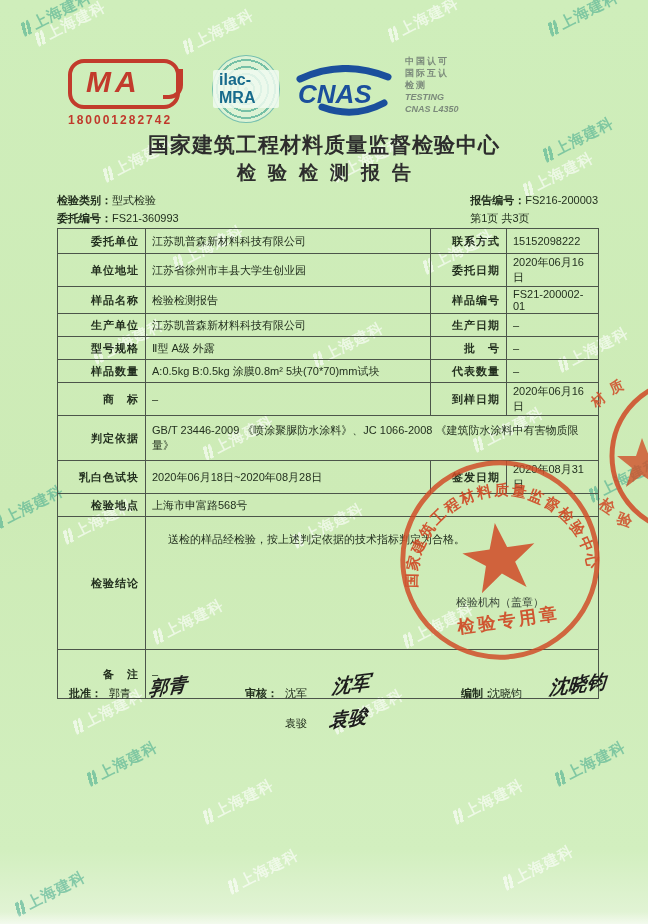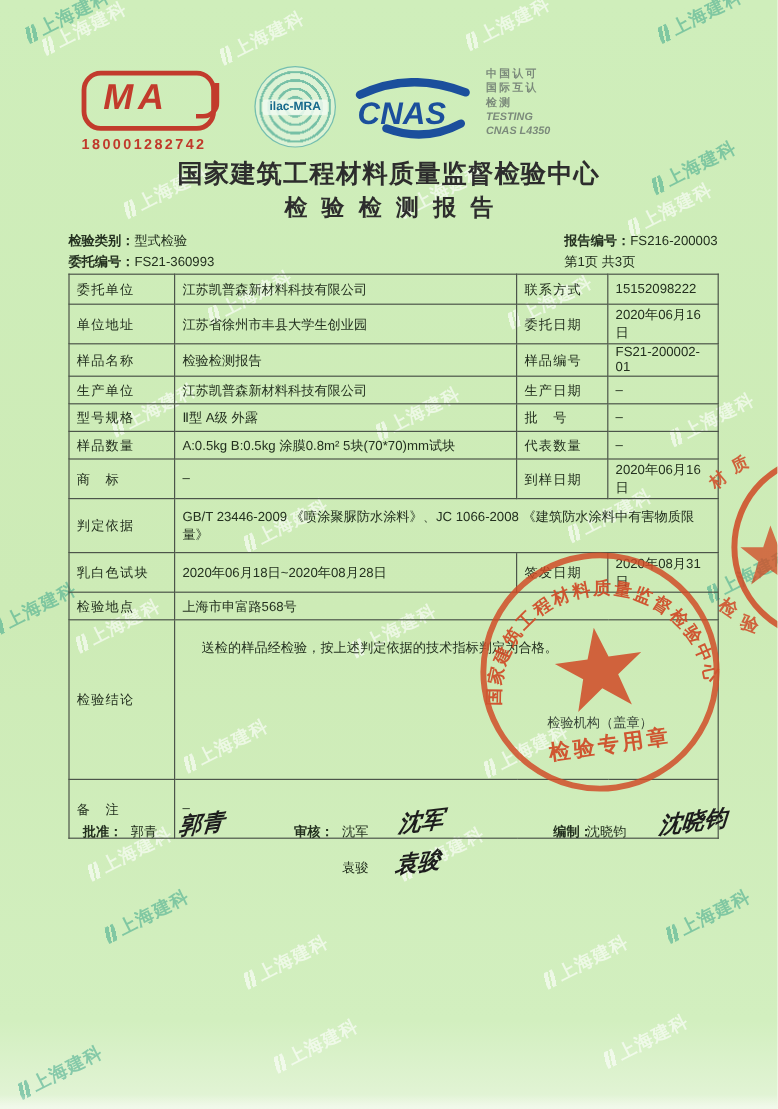--- a/index.html
+++ b/index.html
@@ -20,42 +20,42 @@
   
   .logos{position:absolute;left:60px;top:55px;width:530px;height:80px;}
   .cma{position:absolute;left:8px;top:4px;width:118px;}
   .cma-box{width:104px;height:42px;border:4px solid #c23b2c;border-radius:16px;position:relative;color:#c23b2c;}
   .cma-box .ma{position:absolute;left:14px;top:2px;font-size:30px;font-weight:bold;letter-spacing:4px;font-style:italic;}
   .cma-box .hook{position:absolute;right:-7px;top:6px;width:16px;height:26px;border:4px solid #c23b2c;border-left:none;border-top:none;border-radius:0 0 14px 0;background:transparent;}
   .cma-num{margin-top:4px;color:#c0392b;font-weight:bold;font-size:12px;letter-spacing:2px;}
   .ilac{position:absolute;left:152px;top:0px;width:66px;height:66px;border-radius:50%;
         background:repeating-radial-gradient(circle at 50% 50%, rgba(46,155,150,.55) 0 2px, rgba(230,245,230,.6) 2px 7px);
         border:1px solid rgba(46,155,150,.6);display:flex;align-items:center;justify-content:center;}
-  .ilac span{background:rgba(240,250,240,.85);color:#176a8c;font-weight:bold;font-size:10px;padding:1px 6px;border-radius:2px;}
+  .ilac span{background:rgba(240,250,240,.85);color:#176a8c;font-weight:bold;font-size:16px;padding:1px 6px;border-radius:2px;}
   .cnas{position:absolute;left:232px;top:10px;width:100px;height:52px;color:#1b4f9c;}
   .cnas svg{position:absolute;left:0;top:0;}
   .acc-text{position:absolute;left:345px;top:0;font-size:9px;line-height:12px;color:#7b8a7b;font-weight:bold;letter-spacing:2px;}
   .acc-text .en{letter-spacing:0;font-style:italic;}
 
   
   .title-org{position:absolute;left:0;right:0;top:131px;text-align:center;font-size:21px;font-weight:bold;color:#2d2d2d;letter-spacing:1px;}
   .title-report{position:absolute;left:0;right:0;top:160px;text-align:center;font-size:19px;font-weight:bold;color:#2d2d2d;letter-spacing:12px;text-indent:12px;}
 
   
   .meta{position:absolute;left:57px;right:50px;top:193px;font-size:11px;}
   .meta .lbl{font-weight:bold;}
   .meta-left{position:absolute;left:0;top:0;}
   .meta-left div{margin-bottom:3px;}
   .meta-right{position:absolute;right:0;top:0;}
   .meta-right div{margin-bottom:3px;}
 
   
   table.rep{position:absolute;left:57px;top:228px;border-collapse:collapse;table-layout:fixed;width:541px;font-size:11px;}
   table.rep td{border:1px solid #4c554a;padding:1px 6px;vertical-align:middle;background:transparent;overflow:hidden;}
-  td.lab{text-align:left;font-weight:normal;letter-spacing:1px;padding:1px 2px;}
+  td.lab{text-align:right;font-weight:bold;letter-spacing:1px;padding:1px 2px;}
   td.val{text-align:left;}
   tr.h24 td{height:22px;} tr.h22 td{height:20px;} tr.h20 td{height:18px;}
   tr.h44 td{height:42px;} tr.h21 td{height:19px;} tr.h132 td{height:130px;} tr.h48 td{height:46px;}
   .concl-cell{position:relative;vertical-align:top !important;}
   .concl-text{padding-top:14px;padding-left:16px;}
   .stamp-label{position:absolute;left:310px;top:78px;font-size:11px;color:#3a463a;}
 
   
   .stamp{position:absolute;left:392px;top:452px;width:216px;height:216px;z-index:3;transform:rotate(-8deg);opacity:.92;}
   .edge-stamp{position:absolute;right:0;top:378px;width:62px;height:160px;z-index:3;opacity:.85;}

